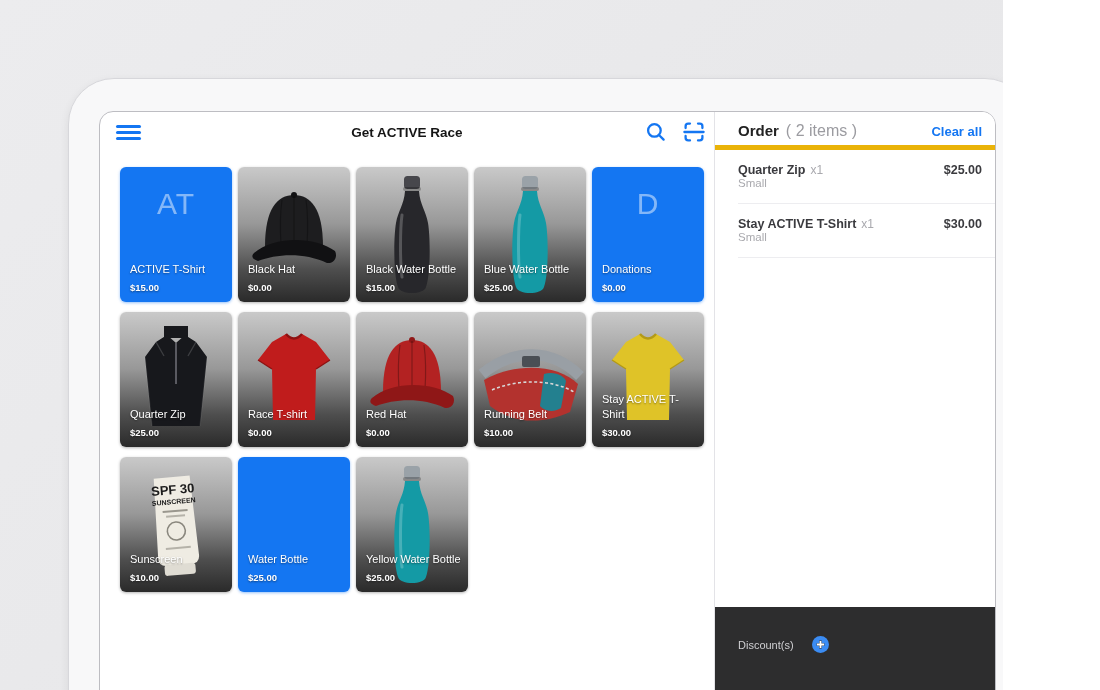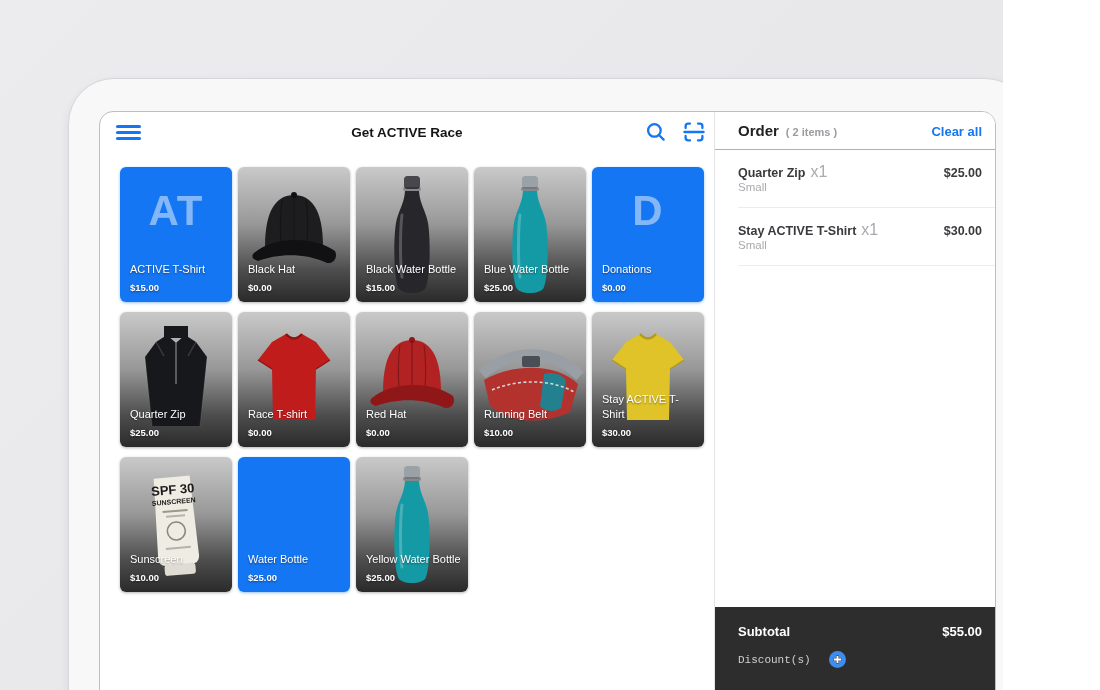--- a/index.html
+++ b/index.html
@@ -26,48 +26,48 @@
   .icon-btn{ width:24px; height:24px; display:flex; align-items:center; justify-content:center; cursor:pointer; }
   
   .grid{ position:absolute; left:20px; top:55px; display:grid;
          grid-template-columns:repeat(5,112px); grid-auto-rows:135px; gap:10px 6px; }
   .tile{ position:relative; border-radius:6px; overflow:hidden; cursor:pointer;
          box-shadow:0 1px 3px rgba(0,0,0,.30); }
   .tile-photo{ background:linear-gradient(180deg,#c9c9c9 0%,#989898 42%,#4e4e4e 76%,#2a2a2a 100%); }
   .tile-blue{ background:var(--accent); box-shadow:0 1px 3px rgba(20,118,242,.45); }
   .photo{ position:absolute; inset:0; }
   .photo svg{ position:absolute; inset:0; width:100%; height:100%; }
-  .initials{ margin-top:20px; text-align:center; font-size:42px; font-weight:700;
+  .initials{ margin-top:20px; text-align:center; font-size:30px; font-weight:400;
              color:rgba(255,255,255,.48); letter-spacing:1px; }
   .t-name{ position:absolute; left:10px; right:6px; bottom:26px; color:#fff; font-size:11px;
            font-weight:normal; line-height:1.3; text-shadow:0 1px 2px rgba(0,0,0,.45); }
   .t-price{ position:absolute; left:10px; bottom:9px; color:#fff; font-size:9.5px;
             font-weight:bold; text-shadow:0 1px 2px rgba(0,0,0,.45); }
   
   .order{ position:absolute; left:614px; top:0; right:0; bottom:0; background:#fff;
           border-left:1px solid #e3e3e7; }
   .order-header{ height:38px; display:flex; align-items:baseline; gap:7px;
-                 padding:10px 13px 0 23px; border-bottom:1px solid #eab308;justify-content:space-between; }
+                 padding:10px 13px 0 23px; border-bottom:5px solid #eab308;justify-content:space-between; }
   .o-title{ font-size:15px; font-weight:bold; color:#222; }
-  .o-count{ font-size:11px; color:#9b9ba0;font-weight:bold; }
+  .o-count{ font-size:16px; color:#9b9ba0; }
   .o-clear{ margin-left:auto; font-size:13px; font-weight:bold; color:var(--accent);
             cursor:pointer; text-decoration:none; }
   .order-items{ position:absolute; left:0; right:0; top:38px; bottom:105px; overflow:hidden; }
   .order-item{ margin-left:23px; padding:13px 13px 14px 0; border-bottom:1px solid #ededf0; cursor:pointer; }
   .oi-top{ display:flex; align-items:baseline; gap:5px; }
   .oi-name{ font-size:12.5px; font-weight:bold; color:#3a3a3e; }
-  .oi-qty{ font-size:16px; color:#a9a9ae; }
+  .oi-qty{ font-size:12px; color:#a9a9ae; }
   .oi-price{ margin-left:auto; font-size:12.5px; font-weight:bold; color:#3a3a3e; }
   .oi-variant{ margin-top:0; font-size:11.5px; color:#a9a9ae; }
   .order-footer{ position:absolute; left:0; right:0; top:495px; bottom:0;
                  background:#2d2d2e; padding:17px 13px 0 23px; }
   .of-row{ display:flex; align-items:center; }
   .of-label{ font-size:13px; font-weight:bold; color:#fff; }
   .of-value{ margin-left:auto; font-size:13px; font-weight:bold; color:#fff; }
-  .of-discount{ margin-top:12px; gap:18px;font-family:Liberation Mono, monospace; }
+  .of-discount{ margin-top:12px; gap:18px; }
   .disc-label{ font-size:11px; color:#cfcfd2; }
   .plus-btn{ width:17px; height:17px; cursor:pointer; display:flex; }
 </style>
 </head>
 <body>
 
 <div class="stage">
   <div class="tablet">
     <div class="camera"></div>
     <div class="screen">
@@ -260,24 +260,20 @@
             <div class="order-item">
       <div class="oi-top">
         <span class="oi-name">Stay ACTIVE T-Shirt</span>
         <span class="oi-qty">x1</span>
         <span class="oi-price">$30.00</span>
       </div>
       <div class="oi-variant">Small</div>
     </div>
           </div>
         <div class="order-footer">
-          <div class="of-row">
-            <span class="of-label">Subtotal</span>
-            <span class="of-value">$55.00</span>
-          </div>
           <div class="of-row of-discount">
             <span class="disc-label">Discount(s)</span>
             <span class="plus-btn">
               <svg width="17" height="17" viewBox="0 0 17 17">
                 <circle cx="8.5" cy="8.5" r="8.5" fill="#3b8cf3"></circle>
                 <path d="M8.5 4.6 V12.4 M4.6 8.5 H12.4" stroke="#2d2d2e" stroke-width="2.4"></path>
                 <path d="M8.5 4.9 V12.1 M4.9 8.5 H12.1" stroke="#ffffff" stroke-width="1.8"></path>
               </svg>
             </span>
           </div>

